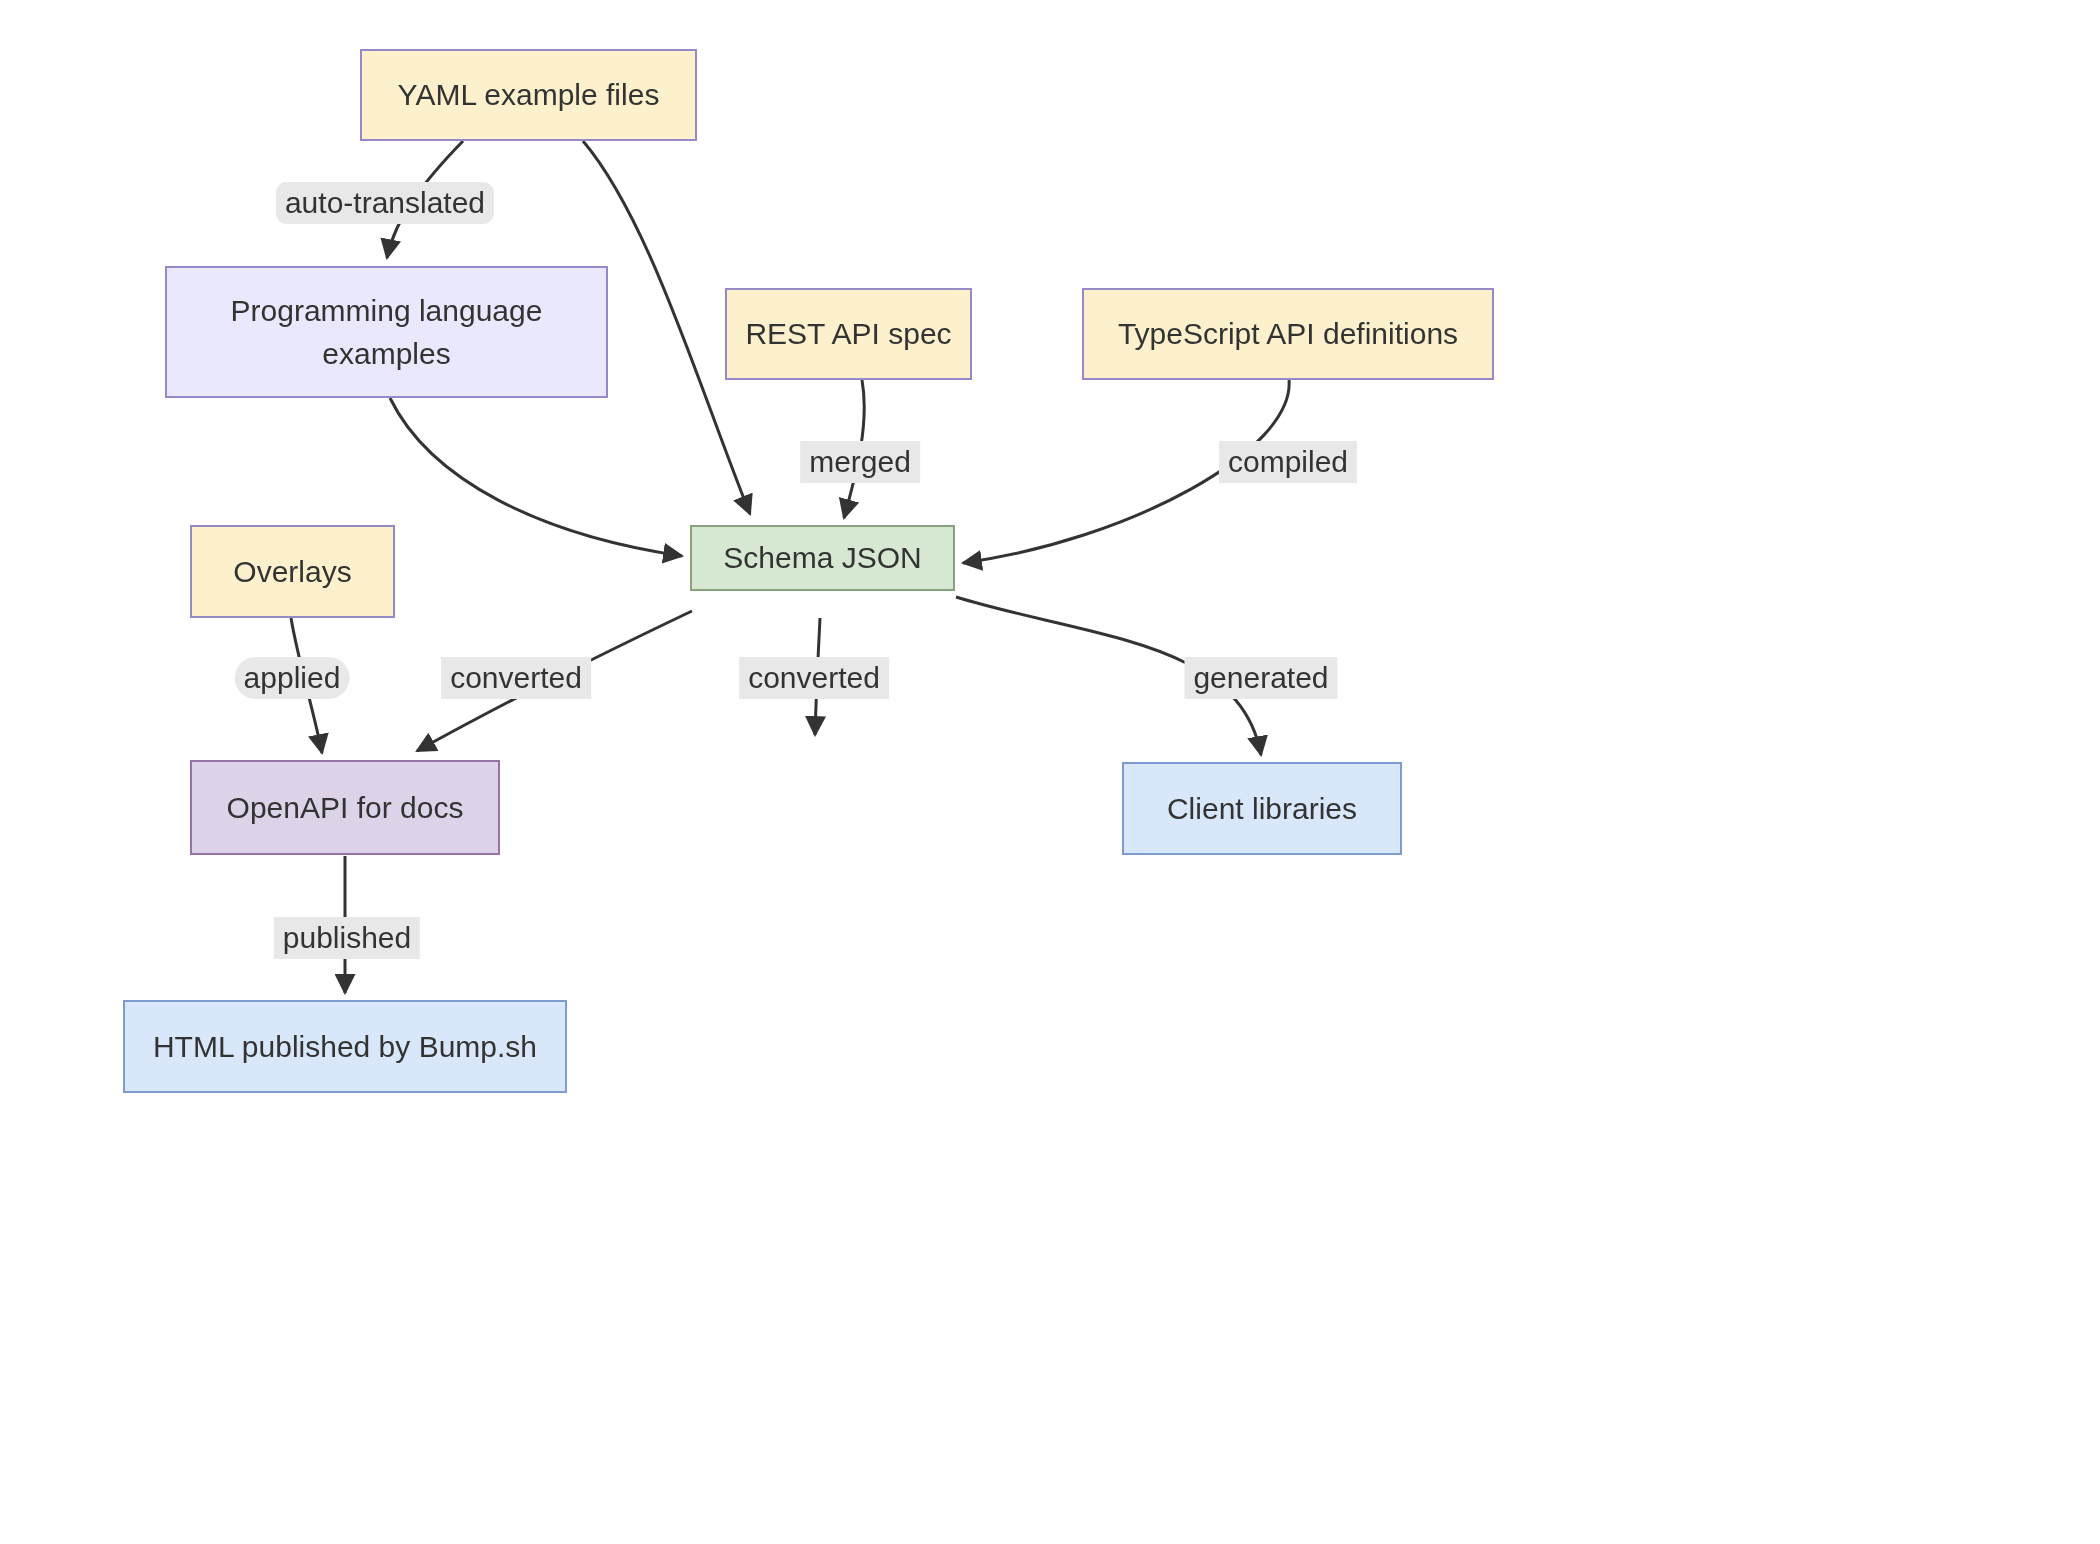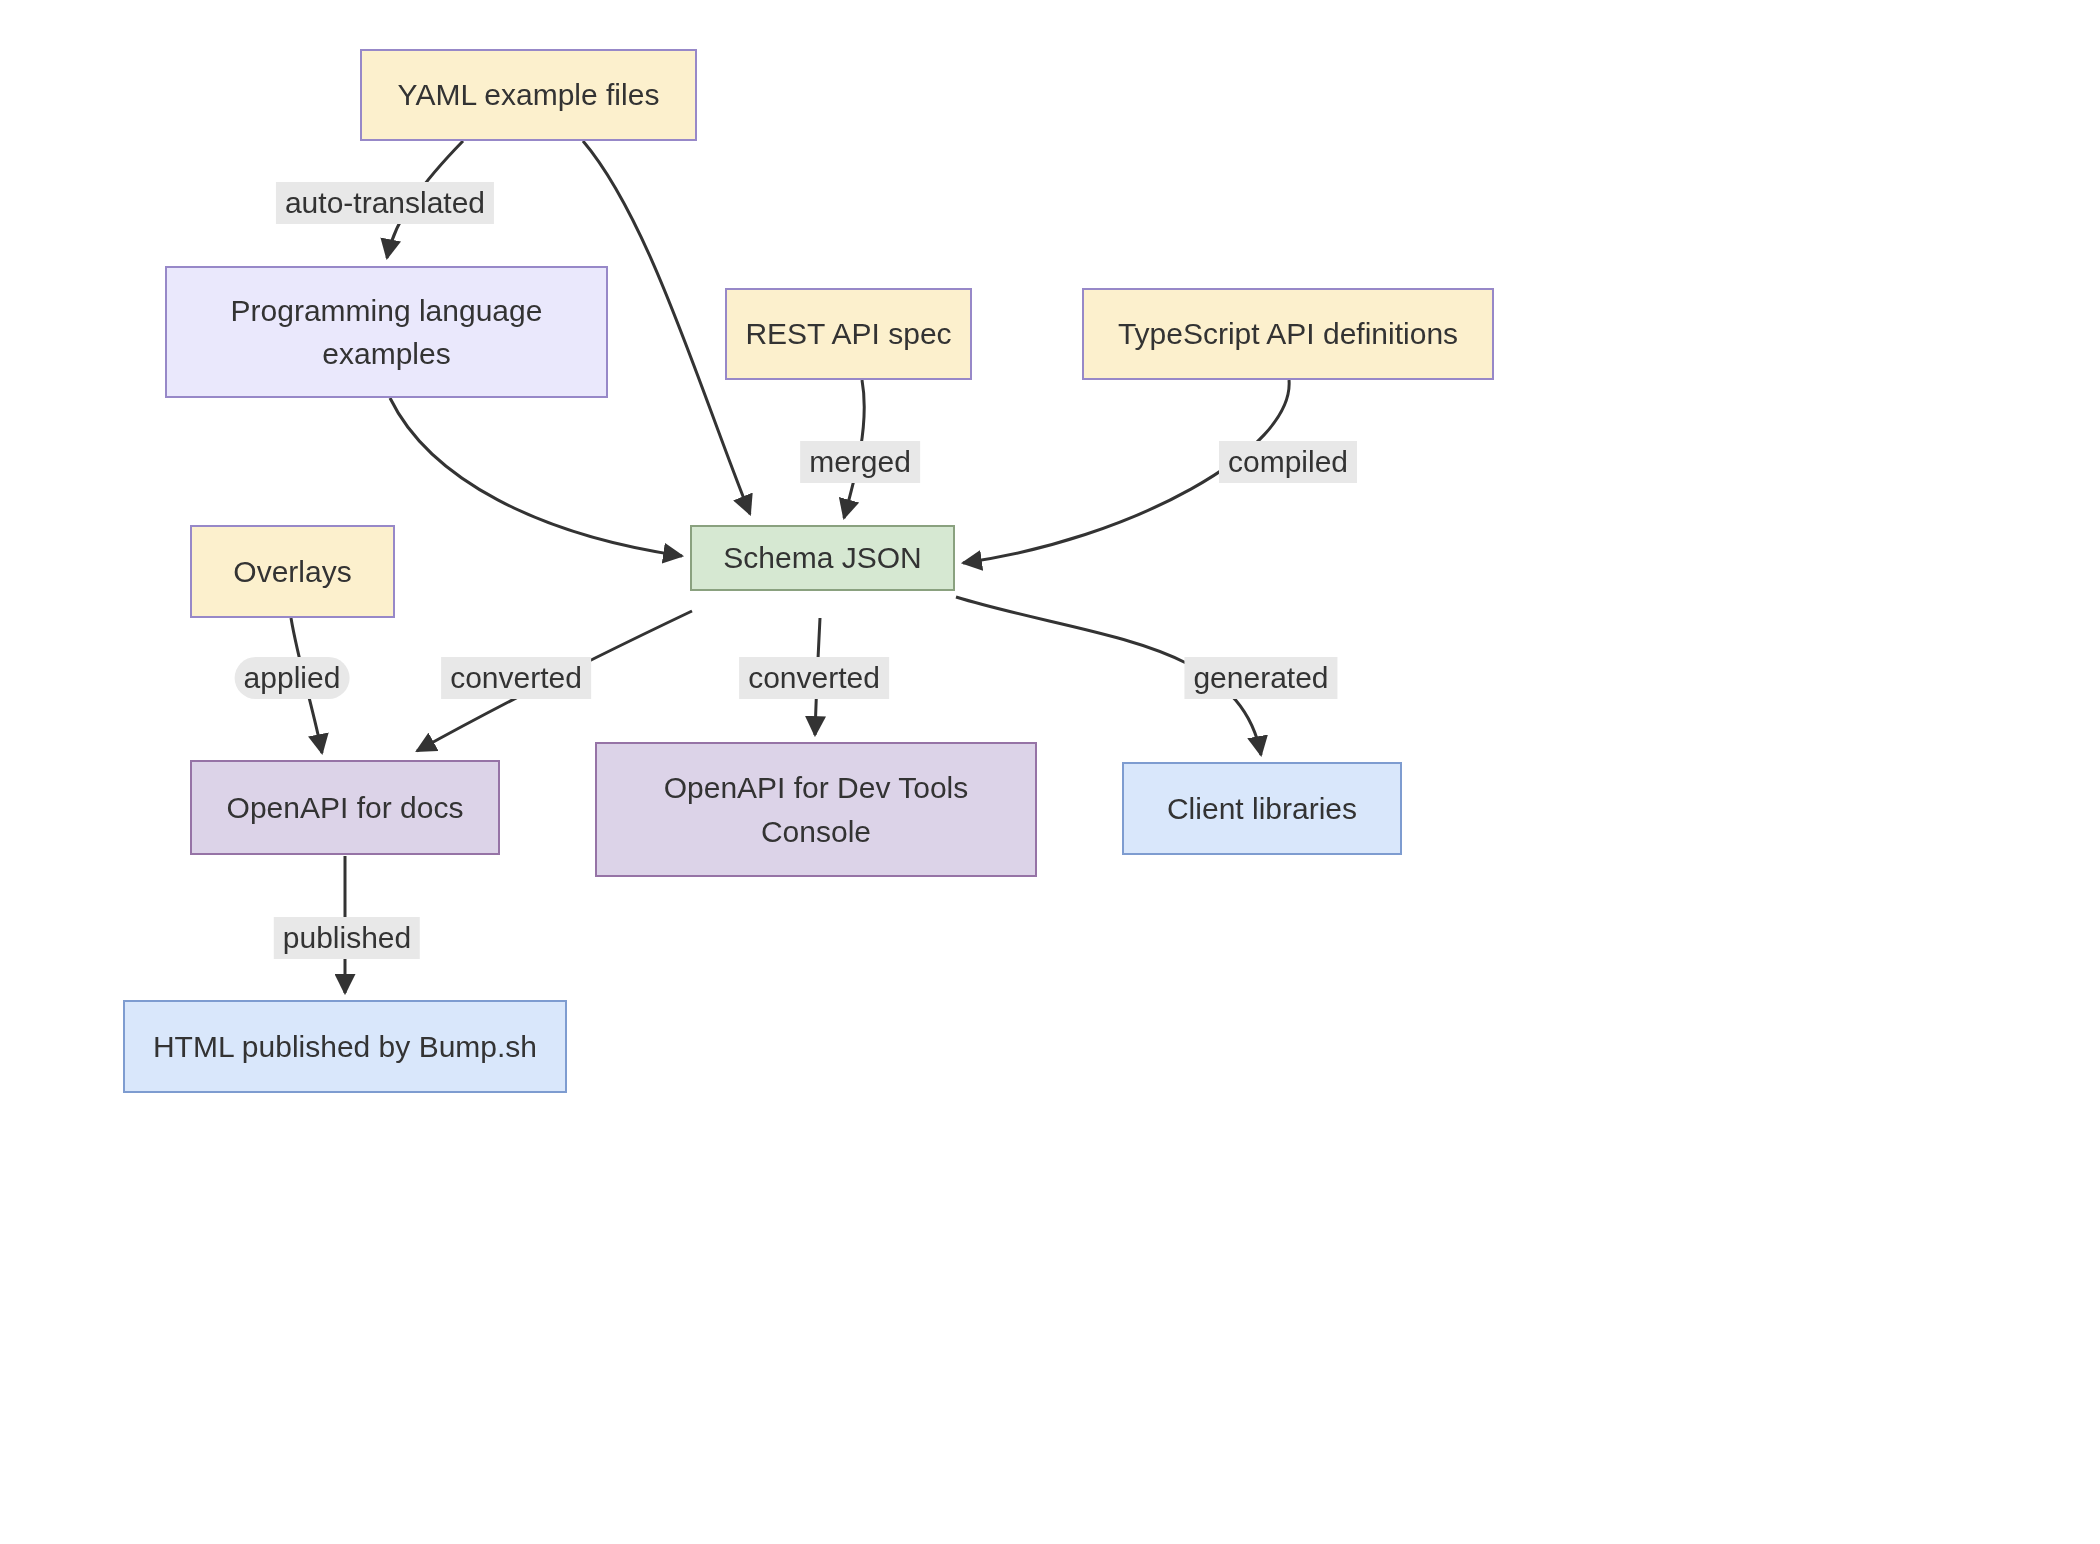--- a/index.html
+++ b/index.html
@@ -85,27 +85,26 @@
   <div class="node warm" style="left:725px; top:288px; width:247px; height:92px;">REST API spec</div>
 
   <div class="node warm" style="left:1082px; top:288px; width:412px; height:92px;">TypeScript API definitions</div>
 
   <div class="node warm" style="left:190px; top:525px; width:205px; height:93px;">Overlays</div>
 
   <div class="node green" style="left:690px; top:525px; width:265px; height:66px;">Schema JSON</div>
 
   <div class="node purple" style="left:190px; top:760px; width:310px; height:95px;">OpenAPI for docs</div>
 
-  <div class="node purple" style="left:595px; top:742px; width:442px; height:135px;">OpenAPI for Dev Tools Console</div>
 
   <div class="node blue" style="left:1122px; top:762px; width:280px; height:93px;">Client libraries</div>
 
   <div class="node blue" style="left:123px; top:1000px; width:444px; height:93px;">HTML published by Bump.sh</div>
 
-  <div class="edge-label" style="left:385px; top:203px;">auto-translated</div>
+  <div class="edge-label" style="left:385px; top:203px;border-radius:11px;">auto-translated</div>
 
   <div class="edge-label" style="left:860px; top:462px;">merged</div>
 
   <div class="edge-label" style="left:1288px; top:462px;">compiled</div>
 
   <div class="edge-label" style="left:292px; top:678px;border-radius:21px;">applied</div>
 
   <div class="edge-label" style="left:516px; top:678px;">converted</div>
 
   <div class="edge-label" style="left:814px; top:678px;">converted</div>

